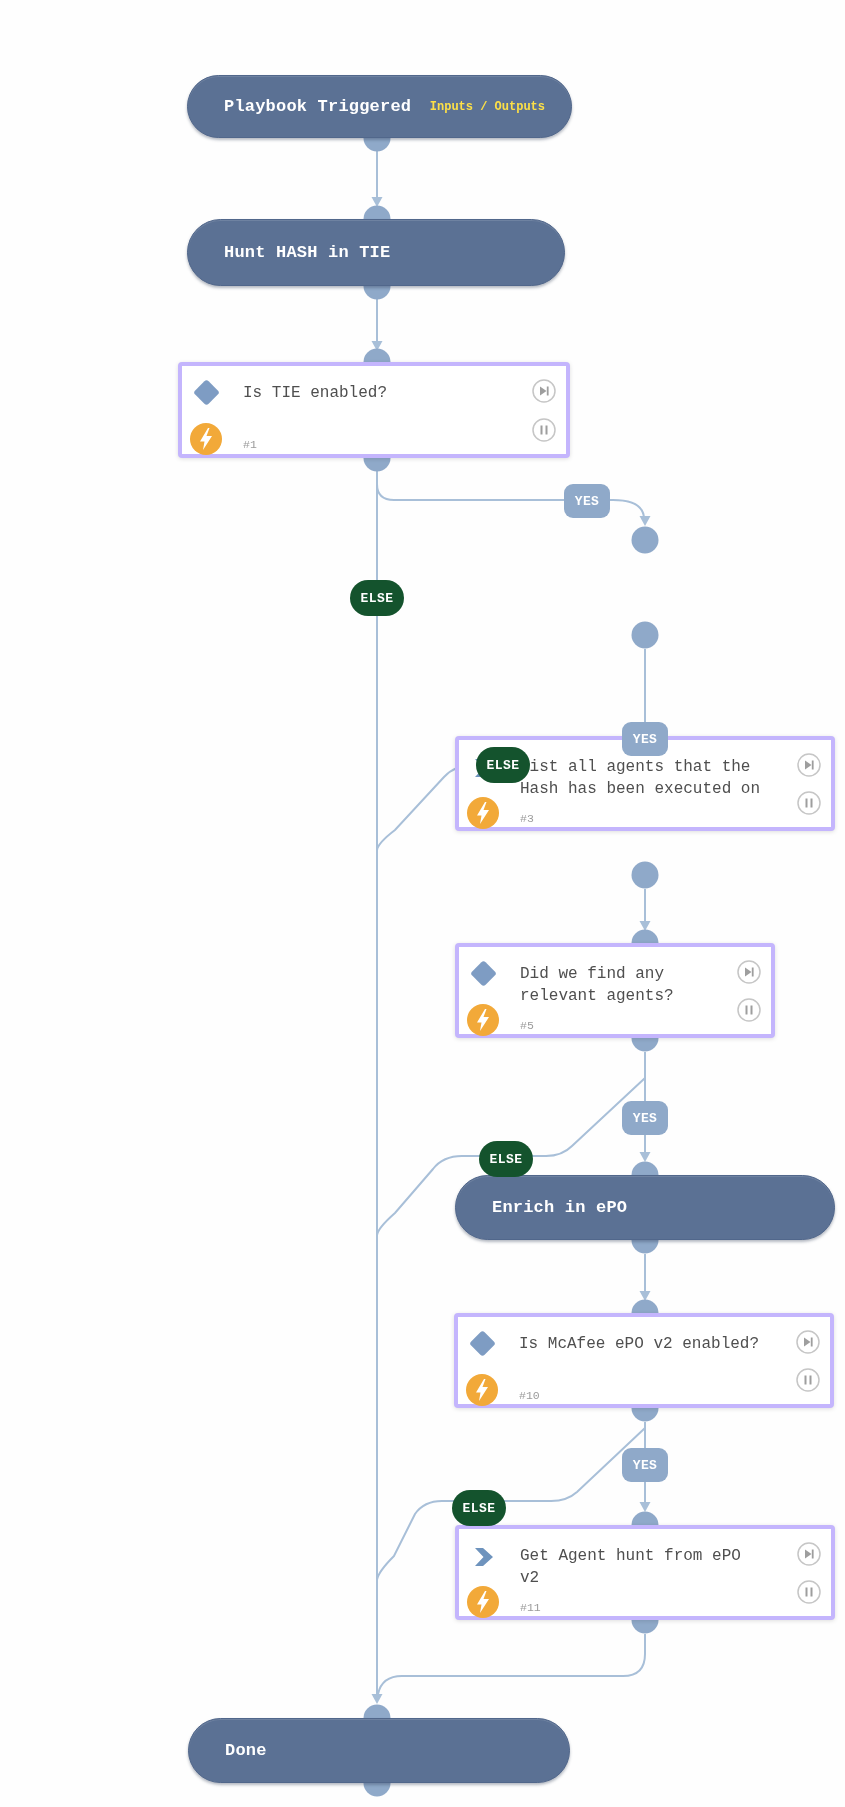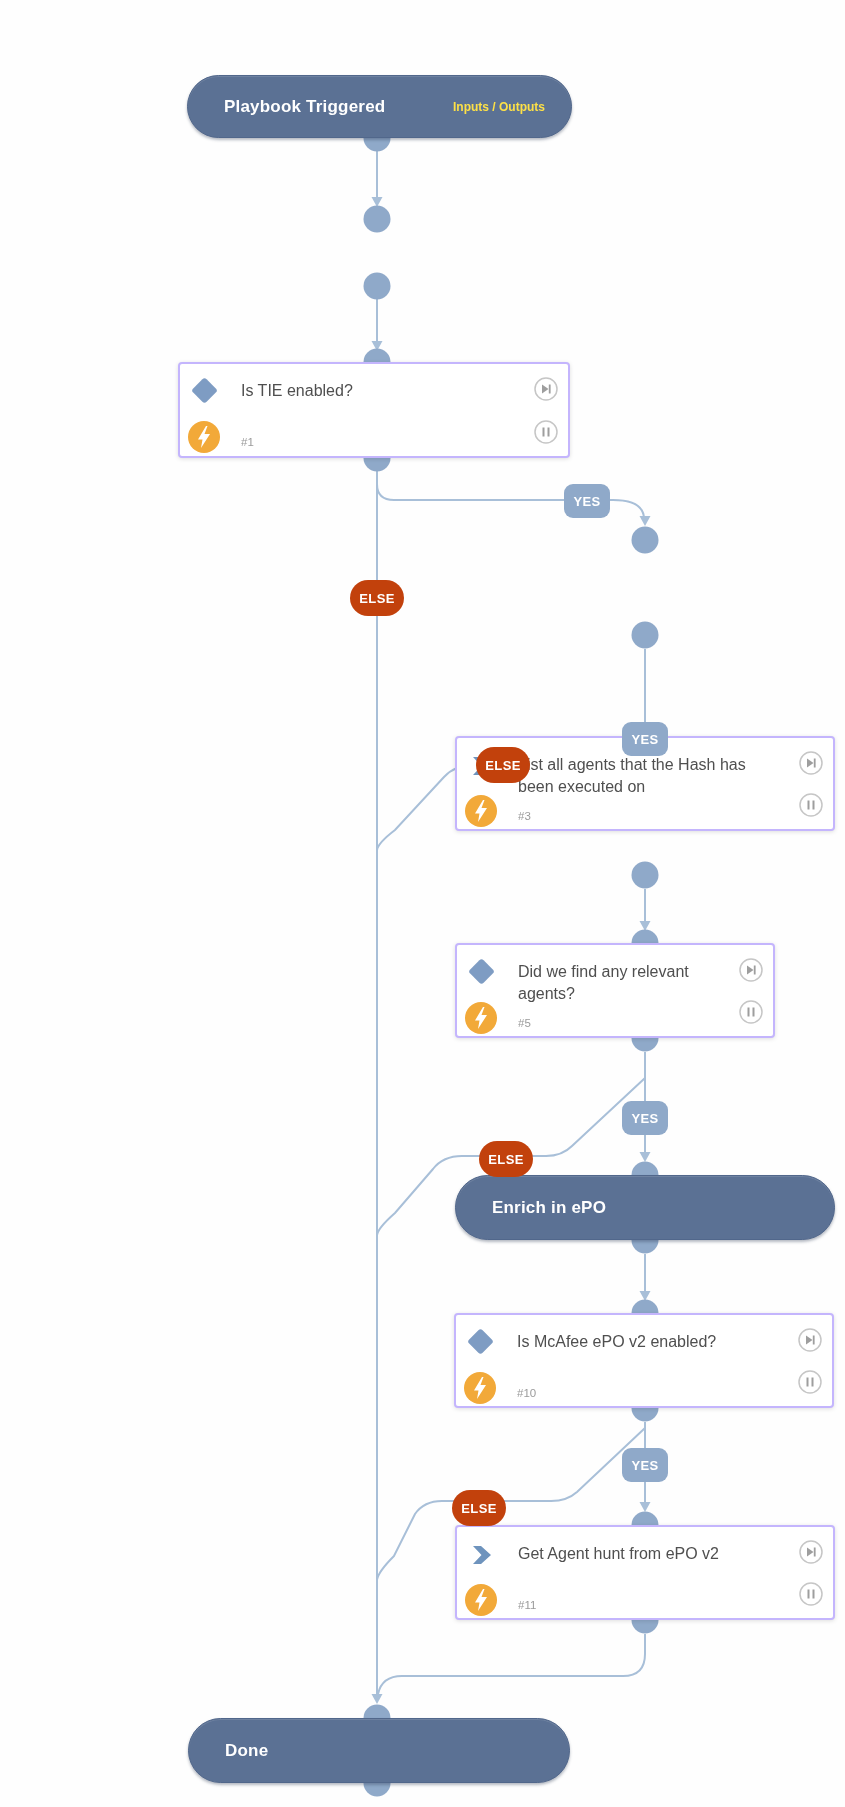--- a/index.html
+++ b/index.html
@@ -1,39 +1,39 @@
 <!DOCTYPE html>
 <html><head>
 <meta charset="utf-8">
 <style>
   html,body{margin:0;padding:0;background:#fff;}
   *{box-sizing:border-box;}
   .canvas{
     position:relative;width:845px;height:1807px;background:#fefefe;overflow:hidden;
-    font-family:Liberation Sans, sans-serif;
+    font-family:Liberation Mono, monospace;
   }
   .layer{position:absolute;left:0;top:0;z-index:1;}
 
   
   .pill{
     position:absolute;z-index:2;background:#5b7194;border:1px solid #51678b;
     border-radius:34px;display:flex;align-items:center;
     box-shadow:0 2px 3px rgba(40,55,80,0.35), inset 0 1px 0 rgba(255,255,255,0.12);
     cursor:pointer;
   }
   .pill .pill-label{
     color:#ffffff;font-size:17px;font-weight:bold;padding-left:36px;letter-spacing:.2px;
   }
   .pill .pill-link{
     position:absolute;right:26px;color:#fde047;font-size:12px;font-weight:bold;cursor:pointer;
   }
 
   
   .card{
-    position:absolute;z-index:2;background:#ffffff;border:2px solid #c4b5fd;border-radius:4px;
+    position:absolute;z-index:2;background:#ffffff;border:4px solid #c4b5fd;border-radius:4px;
     box-shadow:0 1px 4px rgba(0,0,0,0.13);cursor:pointer;
   }
   .card .title{
     position:absolute;left:61px;top:16px;right:66px;
     color:#4f4f4f;font-size:16px;line-height:22px;
   }
   .diamond{
     position:absolute;left:15px;top:17px;width:19px;height:19px;background:#7e9cc3;
     border-radius:3px;transform:rotate(45deg);
   }
@@ -43,21 +43,21 @@
   .ctrl{position:absolute;right:10px;width:24px;height:24px;cursor:pointer;}
   .ctrl.skip{top:13px;}
   .ctrl.pause{bottom:12px;}
 
   
   .badge{
     position:absolute;z-index:3;display:flex;align-items:center;justify-content:center;
     color:#ffffff;font-size:13px;font-weight:bold;letter-spacing:.4px;
   }
   .badge.yes{width:46px;height:34px;background:#8fa9c9;border-radius:9px;}
-  .badge.else{width:54px;height:36px;background:#c2410c;border-radius:18px;}
+  .badge.else{width:54px;height:36px;background:#14532d;border-radius:18px;}
 </style>
 </head>
 <body>
 
 <div class="canvas">
 
   <svg class="layer" width="845" height="1807" viewBox="0 0 845 1807">
     <g stroke="#a8bfd8" stroke-width="2" fill="none">
       <path d="M377,151 V200"></path>
       <path d="M377,299 V344"></path>
@@ -105,20 +105,23 @@
       <circle cx="377" cy="1718" r="13.5"></circle>
       <circle cx="377" cy="1783" r="13.5"></circle>
     </g>
   </svg>
 
   <div class="pill" style="left:187px;top:75px;width:385px;height:63px;">
     <span class="pill-label">Playbook Triggered</span>
     <span class="pill-link">Inputs / Outputs</span>
   </div>
 
+  <div class="pill" style="left:187px;top:219px;width:378px;height:67px;">
+    <span class="pill-label">Hunt HASH in TIE</span>
+  </div>
 
   <div class="card" style="left:178px;top:362px;width:392px;height:96px;">
     <span class="diamond"></span>
     <div class="title">Is TIE enabled?</div>
     <svg class="bolt" viewBox="0 0 32 32">
       <circle cx="16" cy="16" r="16" fill="#f2a939"></circle>
       <polygon points="18,5 10,18.5 14.5,18.5 13,27 22,13 16.5,13 19.5,5" fill="#ffffff"></polygon>
     </svg>
     <span class="tnum">#1</span>
     <svg class="ctrl skip" viewBox="0 0 24 24">

